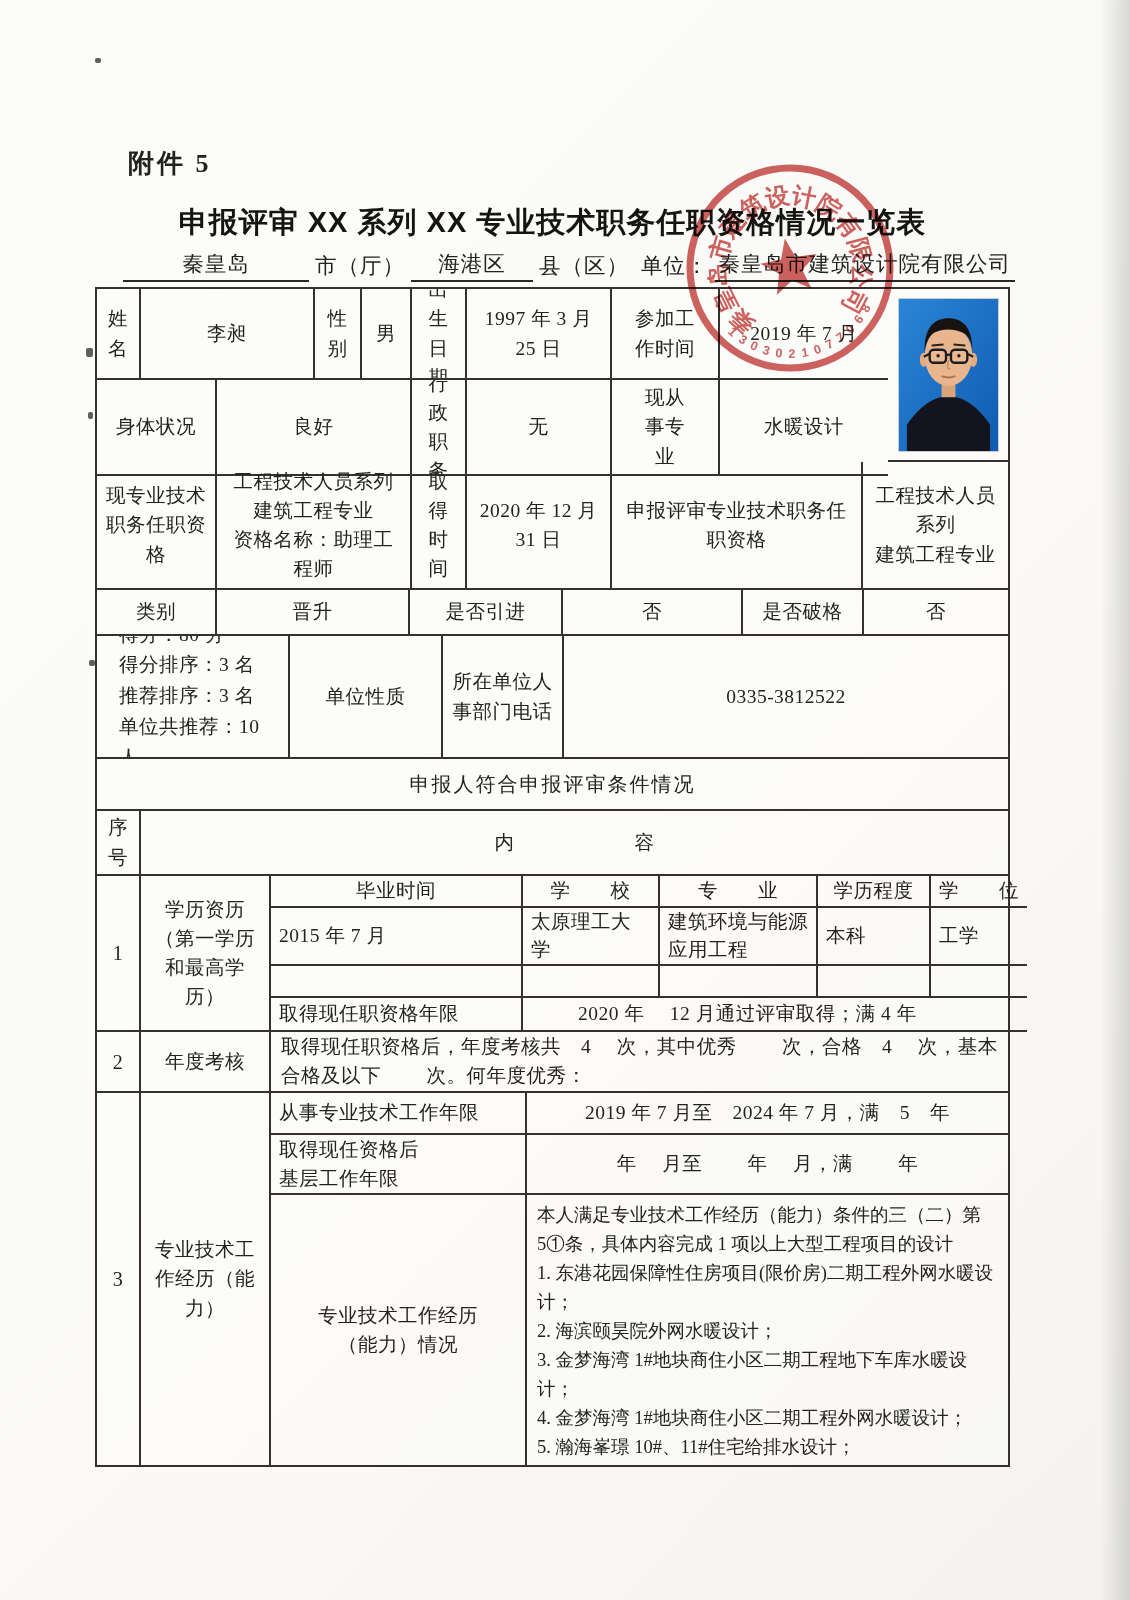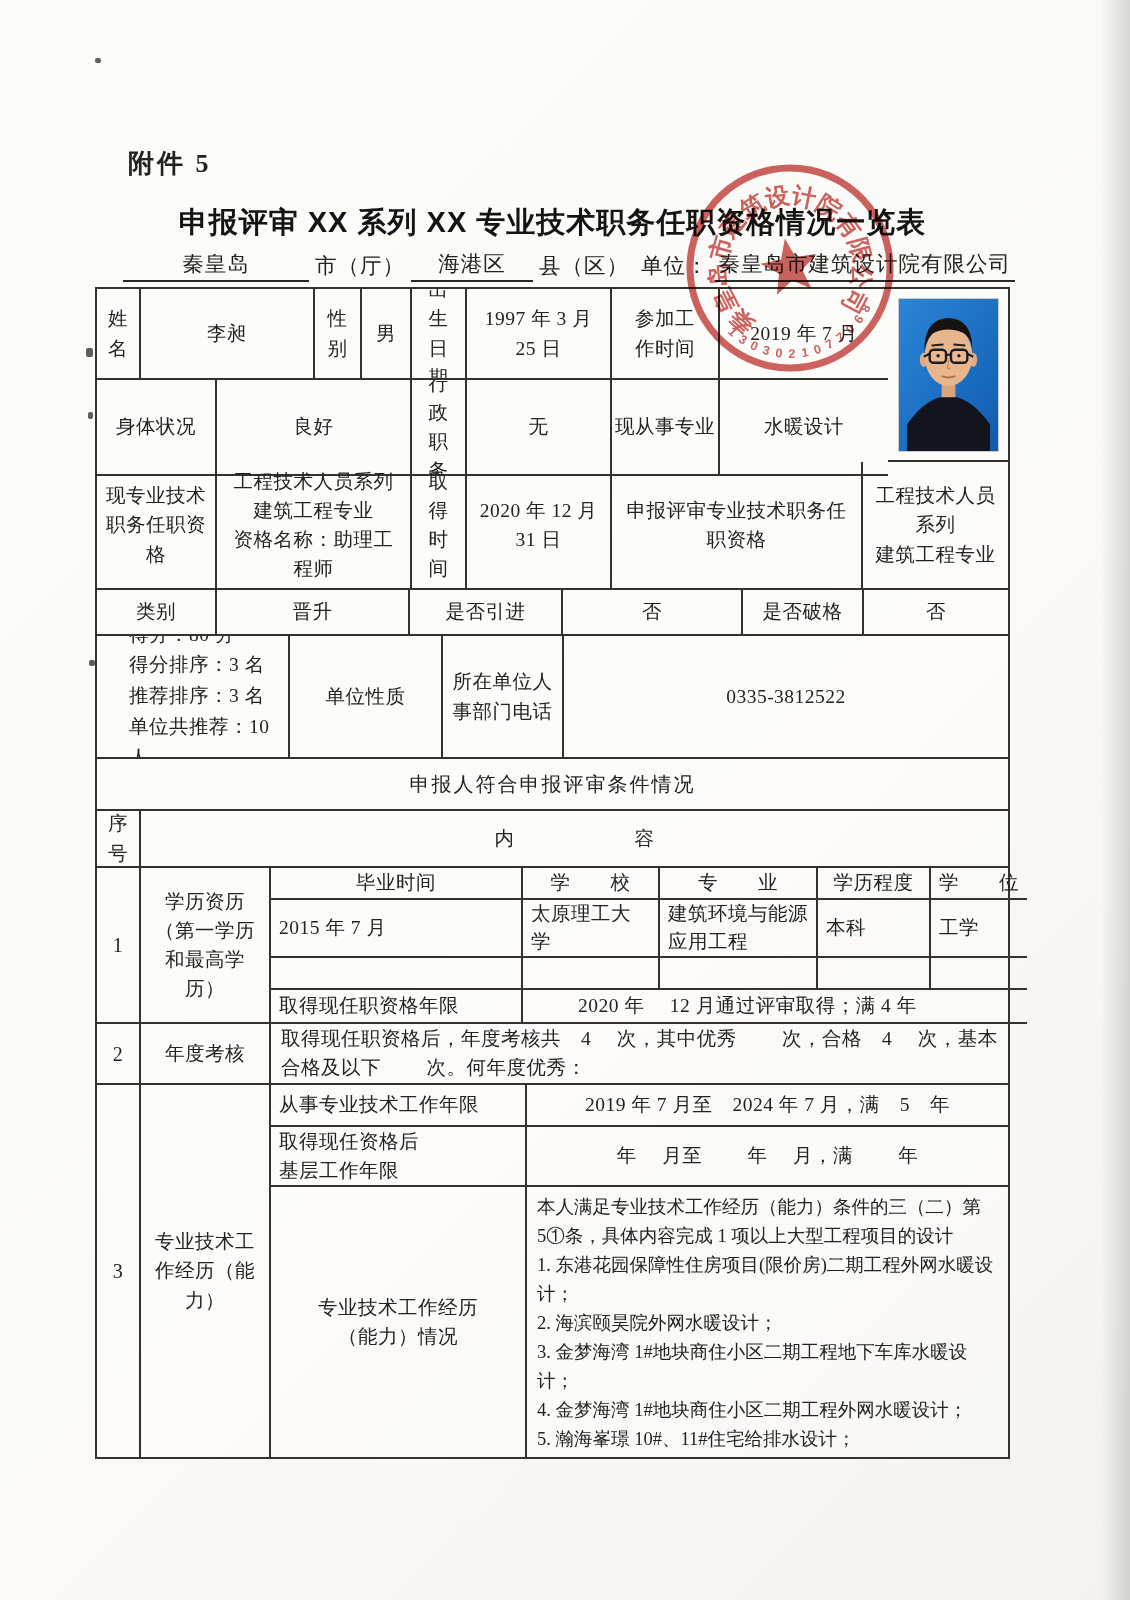--- a/index.html
+++ b/index.html
@@ -79,21 +79,21 @@
           <div class="c" style="flex:0 0 55px">出生日期</div>
           <div class="c" style="flex:0 0 145px">1997 年 3 月 25 日</div>
           <div class="c" style="flex:0 0 108px; padding:2px 14px">参加工作时间</div>
           <div class="c nr grow">2019 年 7 月</div>
         </div>
         <div class="row" style="height:96px">
           <div class="c" style="flex:0 0 120px">身体状况</div>
           <div class="c" style="flex:0 0 195px">良好</div>
           <div class="c" style="flex:0 0 55px">行政职务</div>
           <div class="c" style="flex:0 0 145px">无</div>
-          <div class="c" style="flex:0 0 108px; padding:2px 2px">现从事专业</div>
+          <div class="c" style="flex:0 0 108px; padding:2px 31px">现从事专业</div>
           <div class="c nr grow">水暖设计</div>
         </div>
       </div>
       <div class="c nr grow photo-cell">
         <div class="photo-frame">
           <svg width="100%" height="100%" viewBox="0 0 100 150" preserveAspectRatio="none">
             <defs>
               <linearGradient id="pbg" x1="0" y1="0" x2="1" y2="1">
                 <stop offset="0" stop-color="#2b85d6"></stop>
                   <stop offset="1" stop-color="#0f5cb2"></stop>
@@ -140,36 +140,36 @@
     <div class="row" style="height:46px">
       <div class="c" style="flex:0 0 120px">类别</div>
       <div class="c" style="flex:0 0 193px">晋升</div>
       <div class="c" style="flex:0 0 153px">是否引进</div>
       <div class="c" style="flex:0 0 180px">否</div>
       <div class="c" style="flex:0 0 121px">是否破格</div>
       <div class="c nr grow">否</div>
     </div>
 
     <div class="row" style="height:123px">
-      <div class="c lft quant" style="flex:0 0 193px; padding-left:32px">
+      <div class="c lft quant" style="flex:0 0 193px; padding-left:22px">
         <div>得分：80 分</div>
         <div>得分排序：3 名</div>
         <div>推荐排序：3 名</div>
         <div>单位共推荐：10 人</div>
       </div>
       <div class="c" style="flex:0 0 153px">单位性质</div>
       <div class="c" style="flex:0 0 121px">所在单位人事部门电话</div>
       <div class="c nr grow">0335-3812522</div>
     </div>
 
     <div class="row" style="height:52px">
       <div class="c nr grow banner">申报人符合申报评审条件情况</div>
     </div>
 
-    <div class="row" style="height:57px">
+    <div class="row" style="height:65px">
       <div class="c" style="flex:0 0 44px">序号</div>
       <div class="c nr grow pre">内　　　　　　容</div>
     </div>
 
     <div class="row" style="height:156px">
       <div class="c seq" style="flex:0 0 44px">1</div>
       <div class="c" style="flex:0 0 130px">学历资历（第一学历和最高学历）</div>
       <div class="colstack nr grow">
         <div class="row" style="height:32px">
           <div class="c" style="flex:0 0 252px">毕业时间</div>

